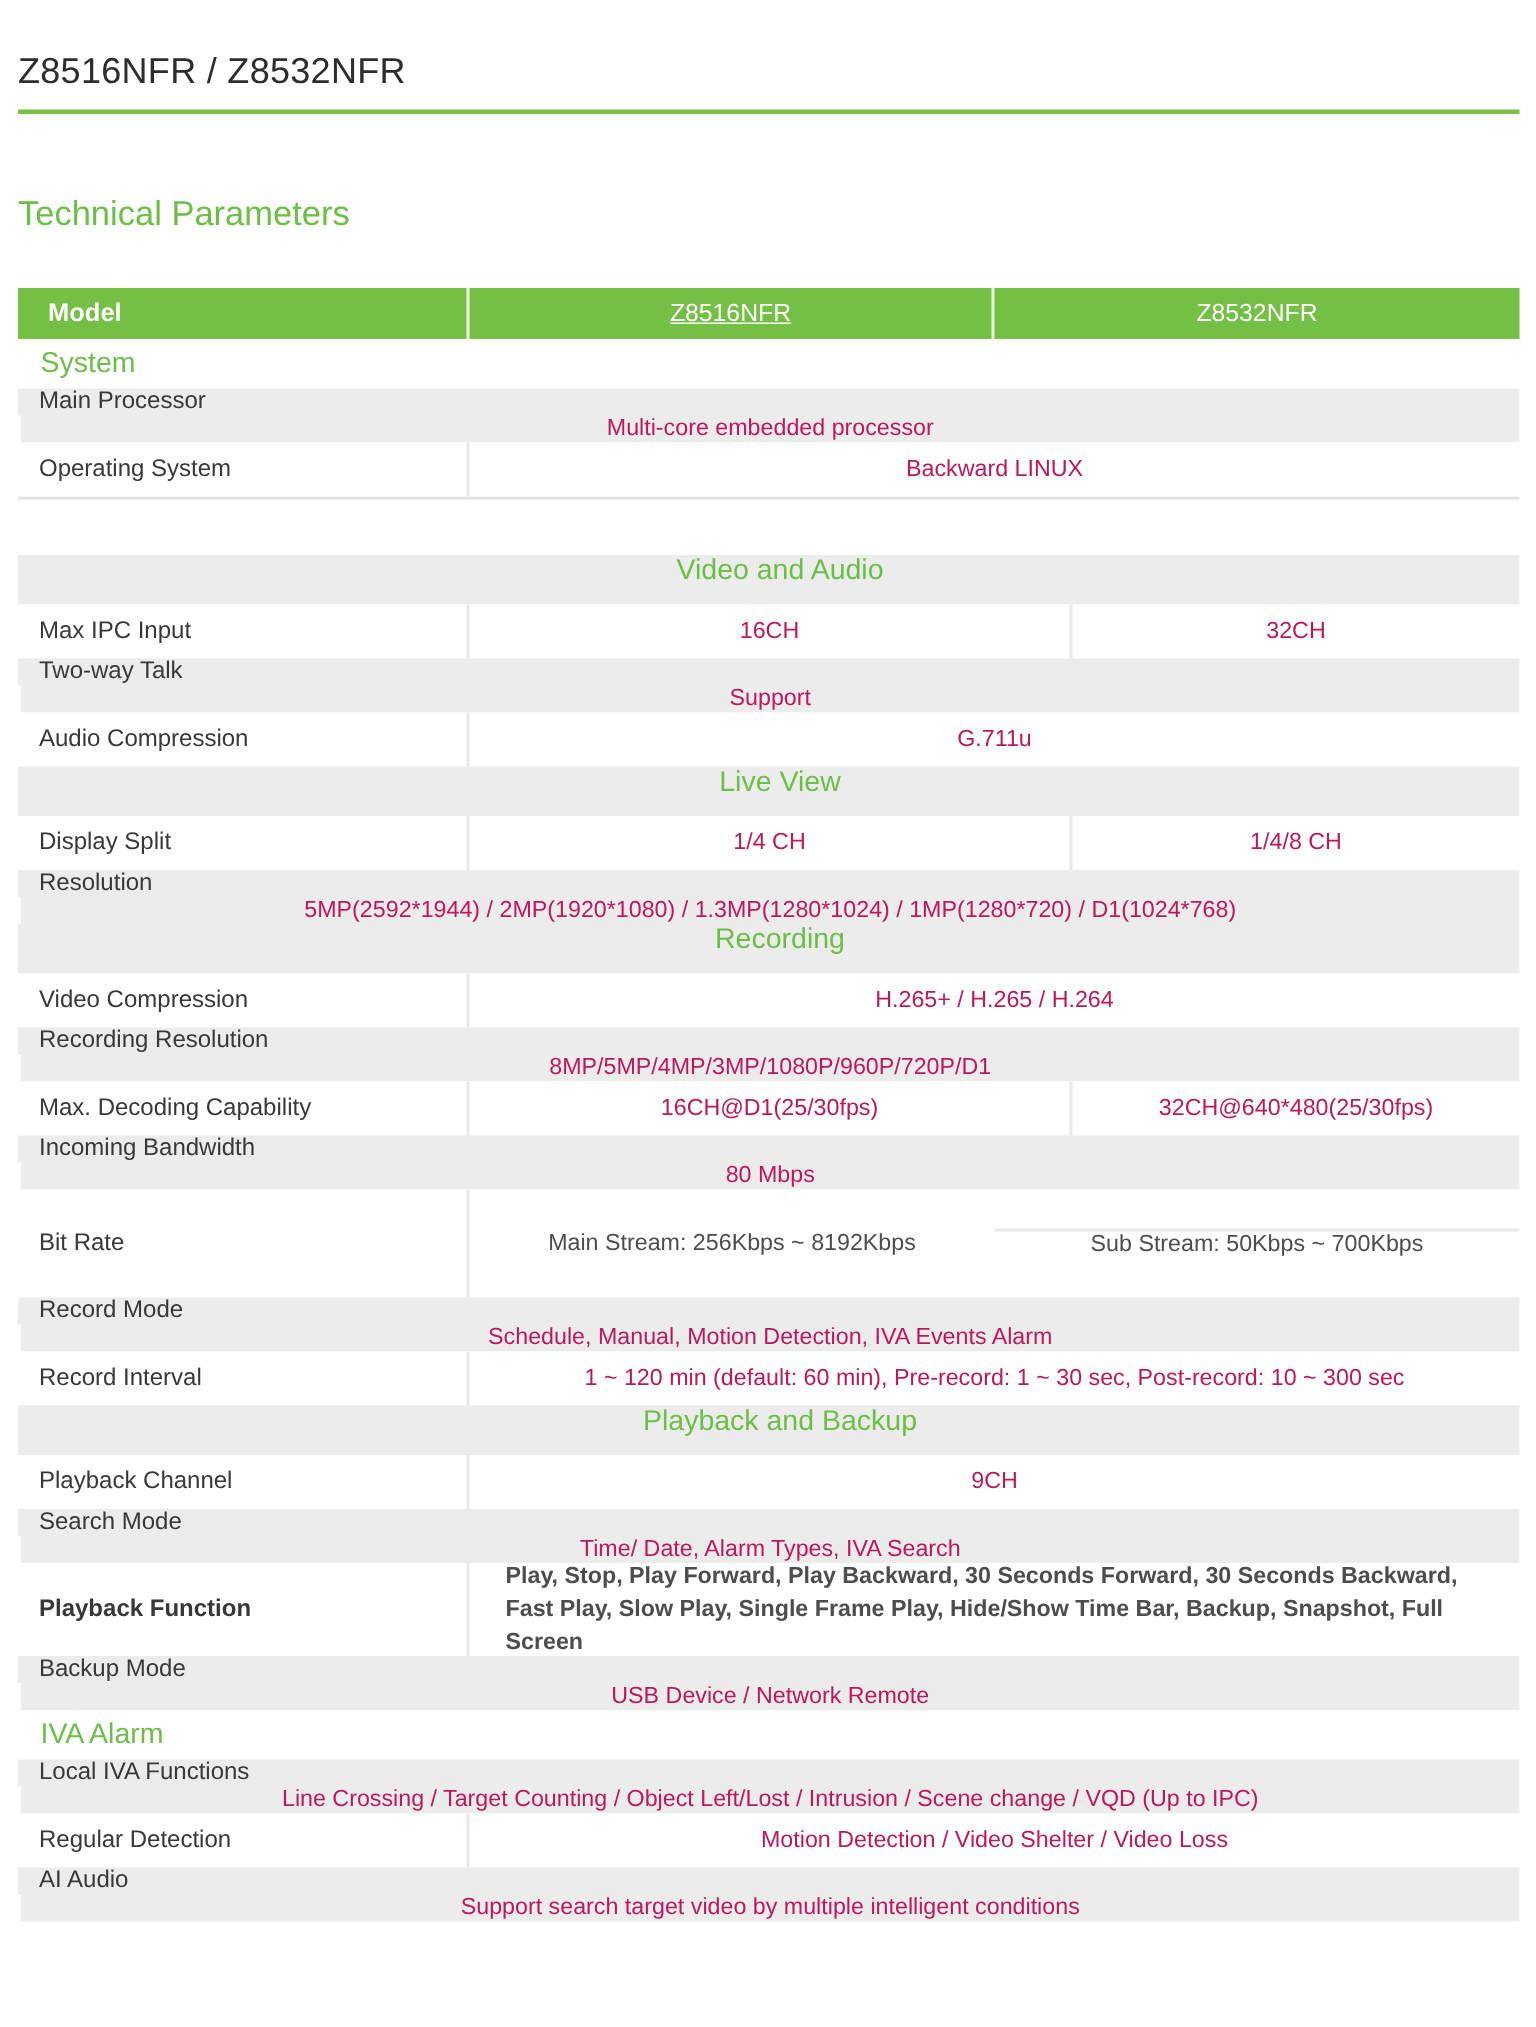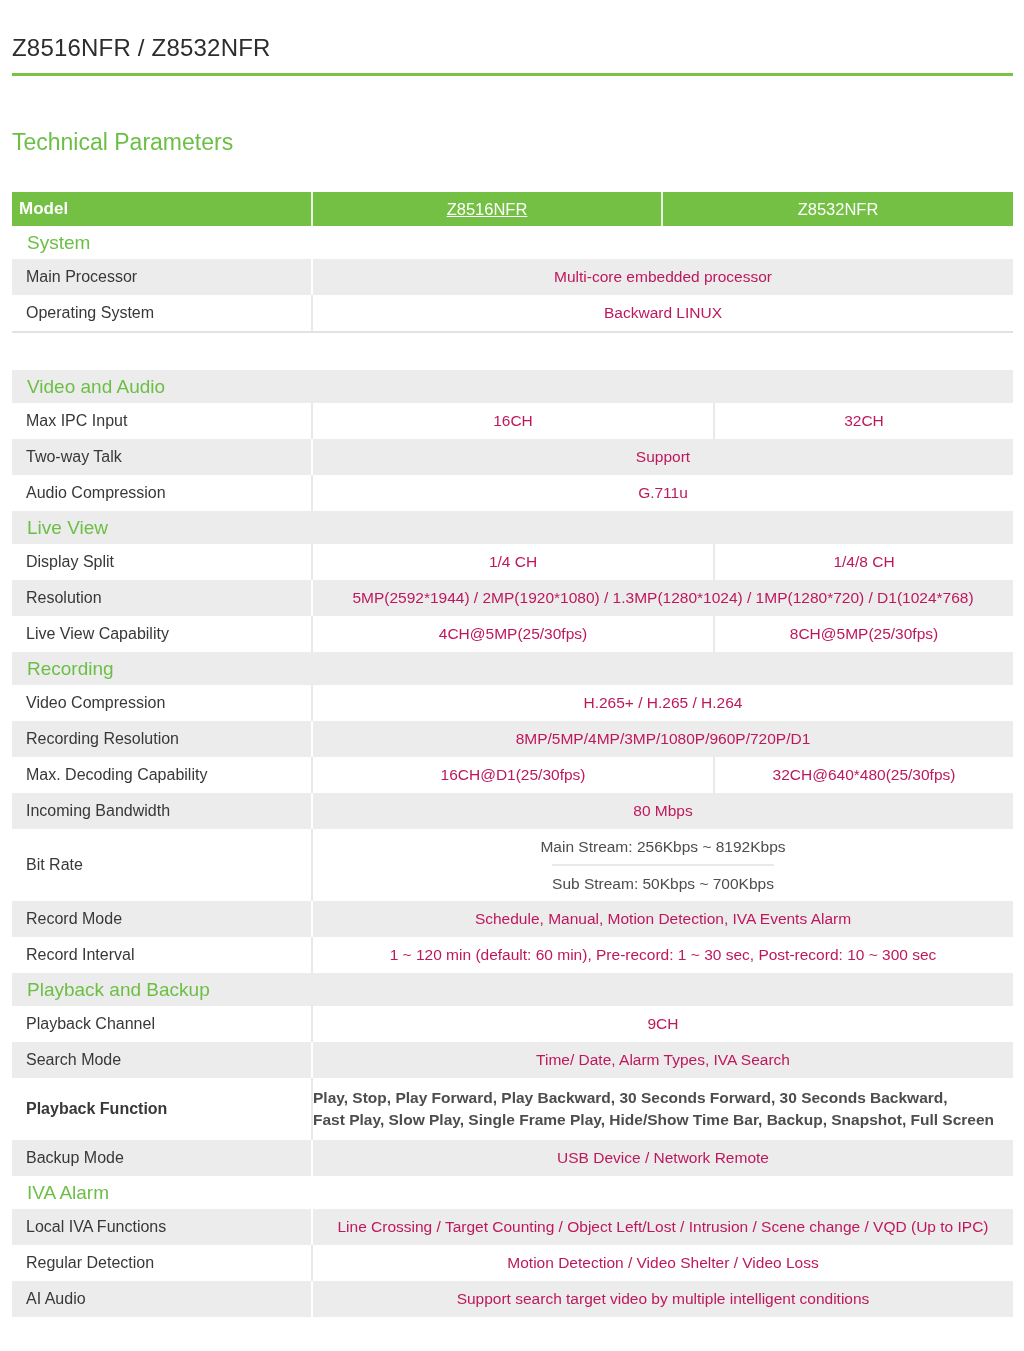--- a/index.html
+++ b/index.html
@@ -26,60 +26,60 @@
     font-size: 23px;
     font-weight: 400;
     color: #6cbf45;
   }
 
   .spec-table { margin-top: 36px; font-size: 15.5px; }
 
   
   .header-row { display: flex; height: 34px; background: #74c044; color: #ffffff; }
   .header-cell { display: flex; align-items: center; box-sizing: border-box; }
-  .hc-label { width: 299px; padding-left: 7px; font-weight: 700; font-size: 17px; }
+  .hc-label { width: 299px; padding-left: 20px; font-weight: 700; font-size: 17px; }
   .hc-v { justify-content: center; font-size: 16.5px; font-weight: 400; }
   .hc-v1 { width: 350px; border-left: 2px solid rgba(255,255,255,0.85); text-decoration: underline; }
   .hc-v2 { flex: 1; border-left: 2px solid rgba(255,255,255,0.85); }
 
   
   .gap-before { margin-top: 37px; }
   .section-border-bottom { border-bottom: 2px solid #e2e2e2; }
   .section-heading {
     height: 33px; display: flex; align-items: center;
     padding-left: 15px; box-sizing: border-box;
     font-size: 19px; color: #6cbf45;
   }
-  .bg-gray { background: #ececec; }
+  .bg-gray { background: #ececec; flex-direction: column; }
   .bg-white { background: #ffffff; }
 
   
   .row { display: flex; height: 36px; }
   .row.type-stacked { height: 72px; }
   .row.type-lines { height: 62px; font-weight: bold; }
   .cell { display: flex; align-items: center; box-sizing: border-box; }
   .c-label { width: 299px; padding-left: 14px; color: #383838; font-size: 16px; }
   .c-v { flex: 1; justify-content: center; text-align: right; color: #be185d; white-space: nowrap; }
   .c-v1 { flex: none; width: 402px; }
   .row.bg-white .cell + .cell { border-left: 2px solid #e9e9e9; }
   .row.bg-gray  .cell + .cell { border-left: 2px solid #ffffff; }
 
   
-  .stack { flex: 1; display: flex; flex-direction: column; box-sizing: border-box; }
+  .stack { flex: 1; display: flex; box-sizing: border-box; }
   .row.bg-white .stack { border-left: 2px solid #e9e9e9; }
   .stack-line {
     flex: 1; display: flex; align-items: center; justify-content: center;
     color: #4d4d4d; white-space: nowrap;
   }
   .stack-line + .stack-line { border-top: 2px solid #e9e9e9; }
 
   
   .c-lines {
     flex: 1; display: flex; align-items: center;
-    padding-left: 0; box-sizing: border-box;
+    padding-left: 24px; box-sizing: border-box;
     color: #4d4d4d; white-space: pre-line; line-height: 22px; text-align: left;
   }
 </style>
 </head>
 <body>
 
 <div class="page">
   <div class="content">
     <div class="doc-title">Z8516NFR / Z8532NFR</div>
     <div class="title-rule"></div>
@@ -123,25 +123,20 @@
             <div class="section-heading bg-gray">Live View</div>
             <div class="row bg-white type-two">
               <div class="cell c-label">Display Split</div>
               <div class="cell c-v c-v1">1/4 CH</div>
               <div class="cell c-v">1/4/8 CH</div>
             </div>
             <div class="row bg-gray type-span">
               <div class="cell c-label">Resolution</div>
               <div class="cell c-v">5MP(2592*1944) / 2MP(1920*1080) / 1.3MP(1280*1024) / 1MP(1280*720) / D1(1024*768)</div>
             </div>
-            <div class="row bg-white type-two">
-              <div class="cell c-label">Live View Capability</div>
-              <div class="cell c-v c-v1">4CH@5MP(25/30fps)</div>
-              <div class="cell c-v">8CH@5MP(25/30fps)</div>
-            </div>
           </div>
           <div class="section">
             <div class="section-heading bg-gray">Recording</div>
             <div class="row bg-white type-span">
               <div class="cell c-label">Video Compression</div>
               <div class="cell c-v">H.265+ / H.265 / H.264</div>
             </div>
             <div class="row bg-gray type-span">
               <div class="cell c-label">Recording Resolution</div>
               <div class="cell c-v">8MP/5MP/4MP/3MP/1080P/960P/720P/D1</div>

